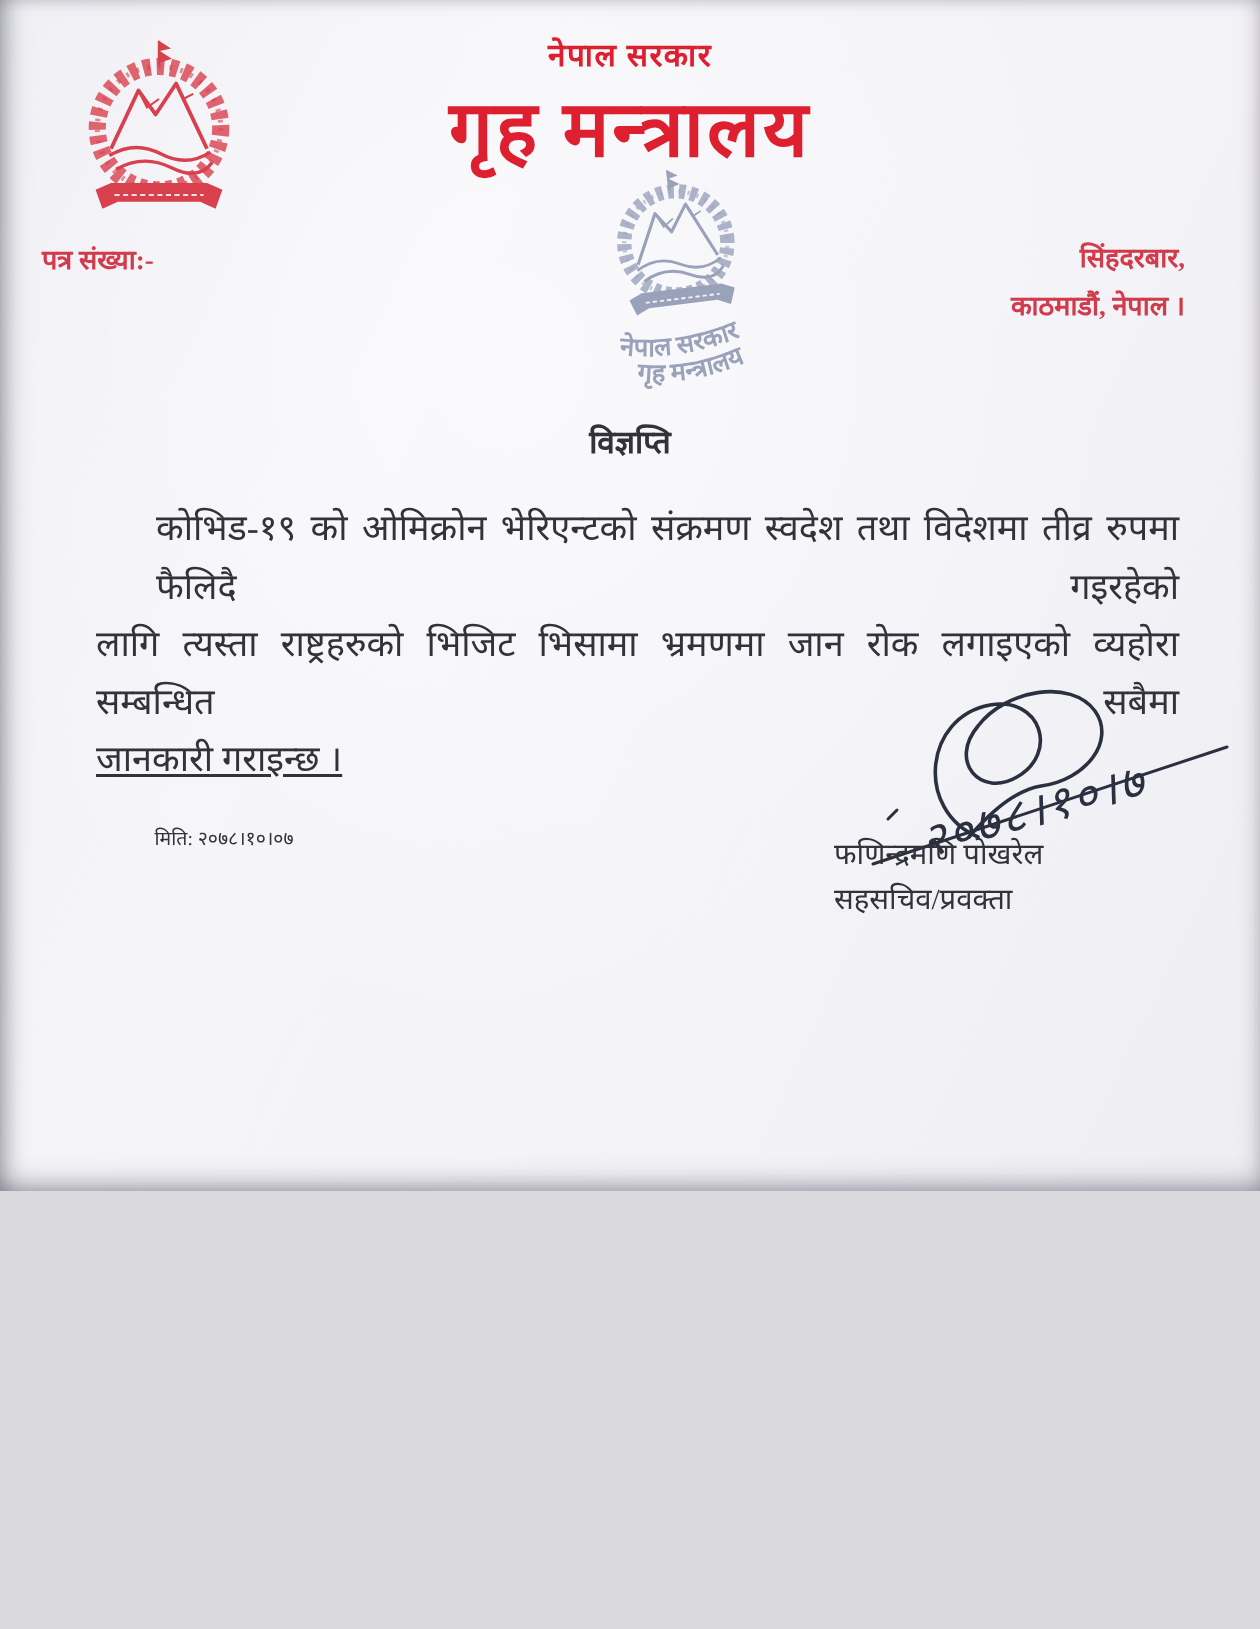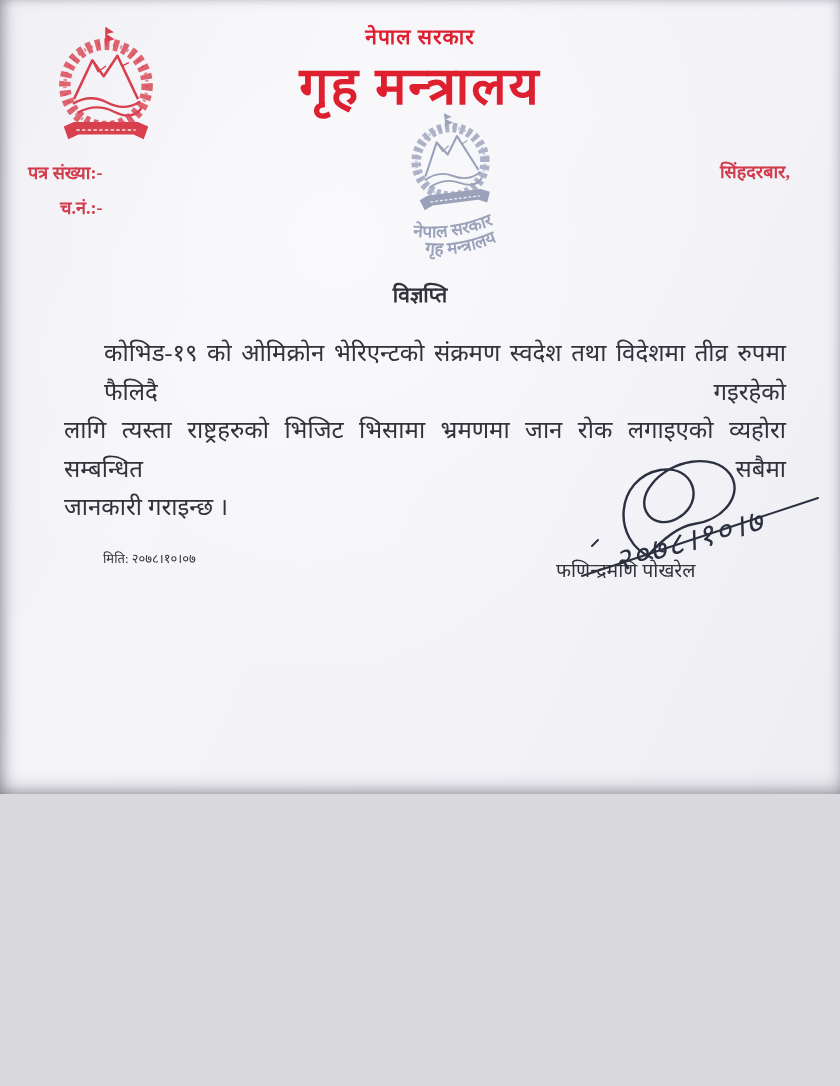--- a/index.html
+++ b/index.html
@@ -35,21 +35,21 @@
   .refs{left:28px;top:156px;font-size:18px;font-weight:bold;line-height:35px;text-align:right;}
   .address{right:50px;top:156px;font-size:18px;font-weight:bold;line-height:32px;text-align:right;}
   
   .notice-title{top:280px;left:0;width:100%;text-align:center;font-size:21px;font-weight:bold;color:#32323a;}
   .body-text{
     left:64px;top:334px;width:722px;
     font-size:24px;line-height:38.5px;color:#32323a;
   }
   .body-line{text-align:justify;text-align-last:justify;}
   .body-line.first{padding-left:40px;}
-  .body-line.last{text-align-last:left;}
+  .body-line.last{text-align-last:left;text-decoration:underline;}
   
   .date-line{left:103px;top:549px;font-size:13px;color:#32323a;}
   .sig-block{left:556px;top:556px;width:268px;text-align:left;color:#32323a;}
   .sig-name{font-size:19.5px;line-height:30px;}
   .sig-title{font-size:19.5px;line-height:30px;}
   .signature-svg{left:572px;top:448px;width:256px;height:178px;}
   .hidden-defs{position:absolute;width:0;height:0;overflow:hidden;}
 </style>
 </head>
 <body>
@@ -94,25 +94,25 @@
     <text font-size="17" font-weight="bold" fill="#8a94b0" font-family="Liberation Serif, serif">
       <textPath href="#stamp-arc1" startOffset="10%">नेपाल सरकार</textPath>
     </text>
     <text font-size="17" font-weight="bold" fill="#8a94b0" font-family="Liberation Serif, serif">
       <textPath href="#stamp-arc2" startOffset="12%">गृह मन्त्रालय</textPath>
     </text>
   </svg>
 
   <div class="abs refs" style="color:#d23b4c">
     <div>पत्र संख्या:-</div>
-    <div>च.नं.:-</div>
   </div>
 
   <div class="abs address" style="color:#d23b4c">
     <div>सिंहदरबार,</div>
+    <div>काठमाडौं, नेपाल ।</div>
   </div>
 
   <div class="abs notice-title">विज्ञप्ति</div>
 
   <div class="abs body-text">
     <div class="body-line first">कोभिड-१९ को ओमिक्रोन भेरिएन्टको संक्रमण स्वदेश तथा विदेशमा तीव्र रुपमा फैलिदै गइरहेको</div>
     <div class="body-line">लागि त्यस्ता राष्ट्रहरुको भिजिट भिसामा भ्रमणमा जान रोक लगाइएको व्यहोरा सम्बन्धित सबैमा</div>
     <div class="body-line last">जानकारी गराइन्छ ।</div>
   </div>
 
@@ -122,15 +122,16 @@
     <g fill="none" stroke="#2b3040" stroke-width="2.4" stroke-linecap="round">
       <path d="M80,110 C38,92 44,30 88,22 C122,16 134,54 106,70 C82,84 60,60 80,36 C98,12 142,4 158,26 C172,46 152,72 122,76 C104,79 86,96 74,110"></path>
       <path d="M10,128 L246,50" stroke-width="2"></path>
       <path d="M20,98 l6,-6" stroke-width="2"></path>
     </g>
     <text x="46" y="124" transform="rotate(-16 46 124)" font-size="31" font-style="italic" letter-spacing="2" fill="#2b3040" font-family="Liberation Serif, serif">२०७८।१०।७</text>
   </svg>
 
   <div class="abs sig-block">
     <div class="sig-name">फणिन्द्रमणि पोखरेल</div>
+    <div class="sig-title">सहसचिव/प्रवक्ता</div>
   </div>
 
 </div>
 
 </body></html>

